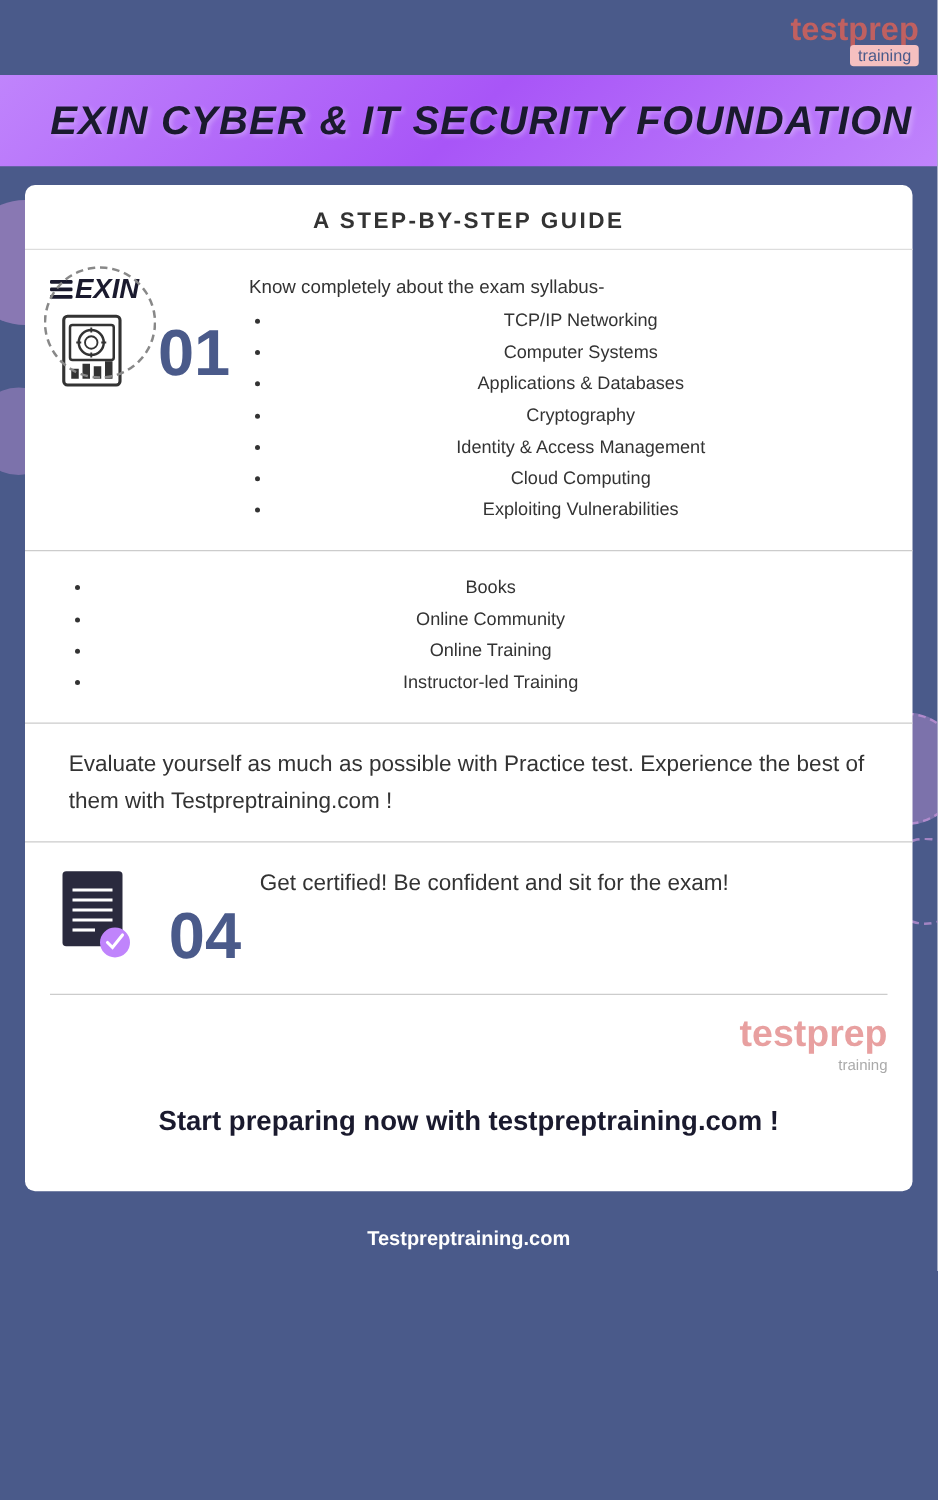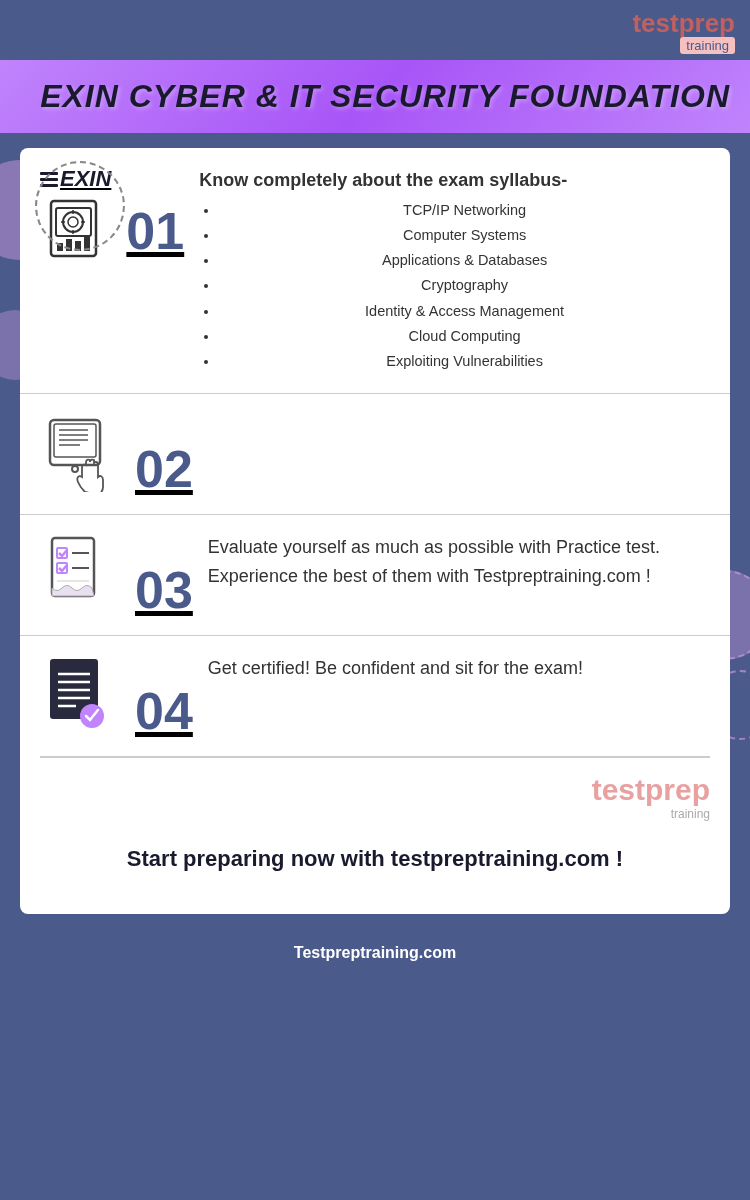--- a/index.html
+++ b/index.html
@@ -121,35 +121,33 @@
       line-height: 1;
       margin-left: 10px;
       margin-top: 30px;
       text-align: center;
     }
 
     .icon-and-number {
       display: flex;
       align-items: center;
       gap: 5px;
-      text-decoration: underline;
     }
 
     
     .step-content {
       flex: 1;
       padding-left: 15px;
       font-size: 14.5px;
       color: #333;
       line-height: 1.6;
     }
     .step-content .intro-text {
-      font-size: 18px;
+      font-size: 15px;
       margin-bottom: 4px;
-      font-weight: bold;
     }
     .step-content ul {
       list-style: disc;
       padding-left: 20px;
       text-align: center;
     }
     .step-content ul li {
       margin-bottom: 2px;
     }
     .step-content p {
@@ -229,20 +227,23 @@
   </div>
   <div style="font-size:13px; color:#4a5a8a; background:#f5c0c0; padding:1px 6px; border-radius:3px; display:inline-block; font-family:Arial,sans-serif;">training</div>
 </div>
 
 <div class="header-banner">
   <h1>EXIN CYBER &amp; IT SECURITY FOUNDATION</h1>
 </div>
 
 <div class="main-card">
 
+  <div class="step-guide-header">
+    <h2>A STEP-BY-STEP GUIDE</h2>
+  </div>
 
   <div class="step-row">
     <div class="icon-and-number">
       <div class="icon-container" style="position:relative;">
 
         <div style="display:flex;flex-direction:column;align-items:center;">
           <div class="exin-logo">
             <div class="exin-lines">
               <div class="exin-line"></div>
               <div class="exin-line"></div>
@@ -282,70 +283,31 @@
         <li>Applications &amp; Databases</li>
         <li>Cryptography</li>
         <li>Identity &amp; Access Management</li>
         <li>Cloud Computing</li>
         <li>Exploiting Vulnerabilities</li>
       </ul>
     </div>
   </div>
 
   <div class="step-row">
-    <div class="icon-and-number">
-      <div class="icon-container">
-        
-        <svg width="80" height="80" viewBox="0 0 80 80">
-
-          <rect x="10" y="8" width="50" height="45" rx="4" fill="none" stroke="#555" stroke-width="2.5"></rect>
-          <rect x="14" y="12" width="42" height="33" rx="2" fill="none" stroke="#555" stroke-width="1.5"></rect>
-
-          <line x1="19" y1="18" x2="48" y2="18" stroke="#555" stroke-width="1.5"></line>
-          <line x1="19" y1="23" x2="48" y2="23" stroke="#555" stroke-width="1.5"></line>
-          <line x1="19" y1="28" x2="48" y2="28" stroke="#555" stroke-width="1.5"></line>
-          <line x1="19" y1="33" x2="40" y2="33" stroke="#555" stroke-width="1.5"></line>
-
-          <circle cx="35" cy="57" r="3" fill="none" stroke="#555" stroke-width="2"></circle>
-
-          <g transform="translate(30,45)">
-
-            <path d="M15,35 C15,35 10,30 8,25 C6,20 9,18 12,20 L12,10 C12,8 14,7 16,8 L16,5 C16,3 18,2 20,3 L20,5 C20,3 22,2 24,3 L24,6 C26,4 28,5 28,8 L28,20 C30,18 33,19 33,23 L33,30 C33,33 31,36 29,38 Z" fill="none" stroke="#555" stroke-width="1.8"></path>
-          </g>
-        </svg>
-      </div>
-      <div class="step-number">02</div>
-    </div>
     <div class="step-content">
+      <ul>
+        <li>Books</li>
+        <li>Online Community</li>
+        <li>Online Training</li>
+        <li>Instructor-led Training</li>
+      </ul>
     </div>
   </div>
 
   <div class="step-row">
-    <div class="icon-and-number">
-      <div class="icon-container">
-        
-        <svg width="80" height="80" viewBox="0 0 80 80">
-
-          <rect x="12" y="5" width="42" height="58" rx="3" fill="none" stroke="#555" stroke-width="2.5"></rect>
-
-          <path d="M12,55 Q17,60 22,55 Q27,50 32,55 Q37,60 42,55 Q47,50 52,55 L54,63 L12,63 Z" fill="#e8e0f0" stroke="#aaa" stroke-width="1"></path>
-
-          <rect x="17" y="15" width="10" height="10" rx="1" fill="none" stroke="#c084fc" stroke-width="2"></rect>
-          <polyline points="19,20 22,23 27,17" fill="none" stroke="#c084fc" stroke-width="2.5"></polyline>
-          <line x1="32" y1="20" x2="49" y2="20" stroke="#555" stroke-width="2"></line>
-
-          <rect x="17" y="30" width="10" height="10" rx="1" fill="none" stroke="#c084fc" stroke-width="2"></rect>
-          <polyline points="19,35 22,38 27,32" fill="none" stroke="#c084fc" stroke-width="2.5"></polyline>
-          <line x1="32" y1="35" x2="49" y2="35" stroke="#555" stroke-width="2"></line>
-
-          <line x1="17" y1="48" x2="49" y2="48" stroke="#ddd" stroke-width="1.5"></line>
-        </svg>
-      </div>
-      <div class="step-number">03</div>
-    </div>
     <div class="step-content">
       <p>Evaluate yourself as much as possible with Practice test. Experience the best of them with Testpreptraining.com !</p>
     </div>
   </div>
 
   <div class="step-row" style="border-bottom:none;">
     <div class="icon-and-number">
       <div class="icon-container">
         
         <svg width="80" height="80" viewBox="0 0 80 80">

